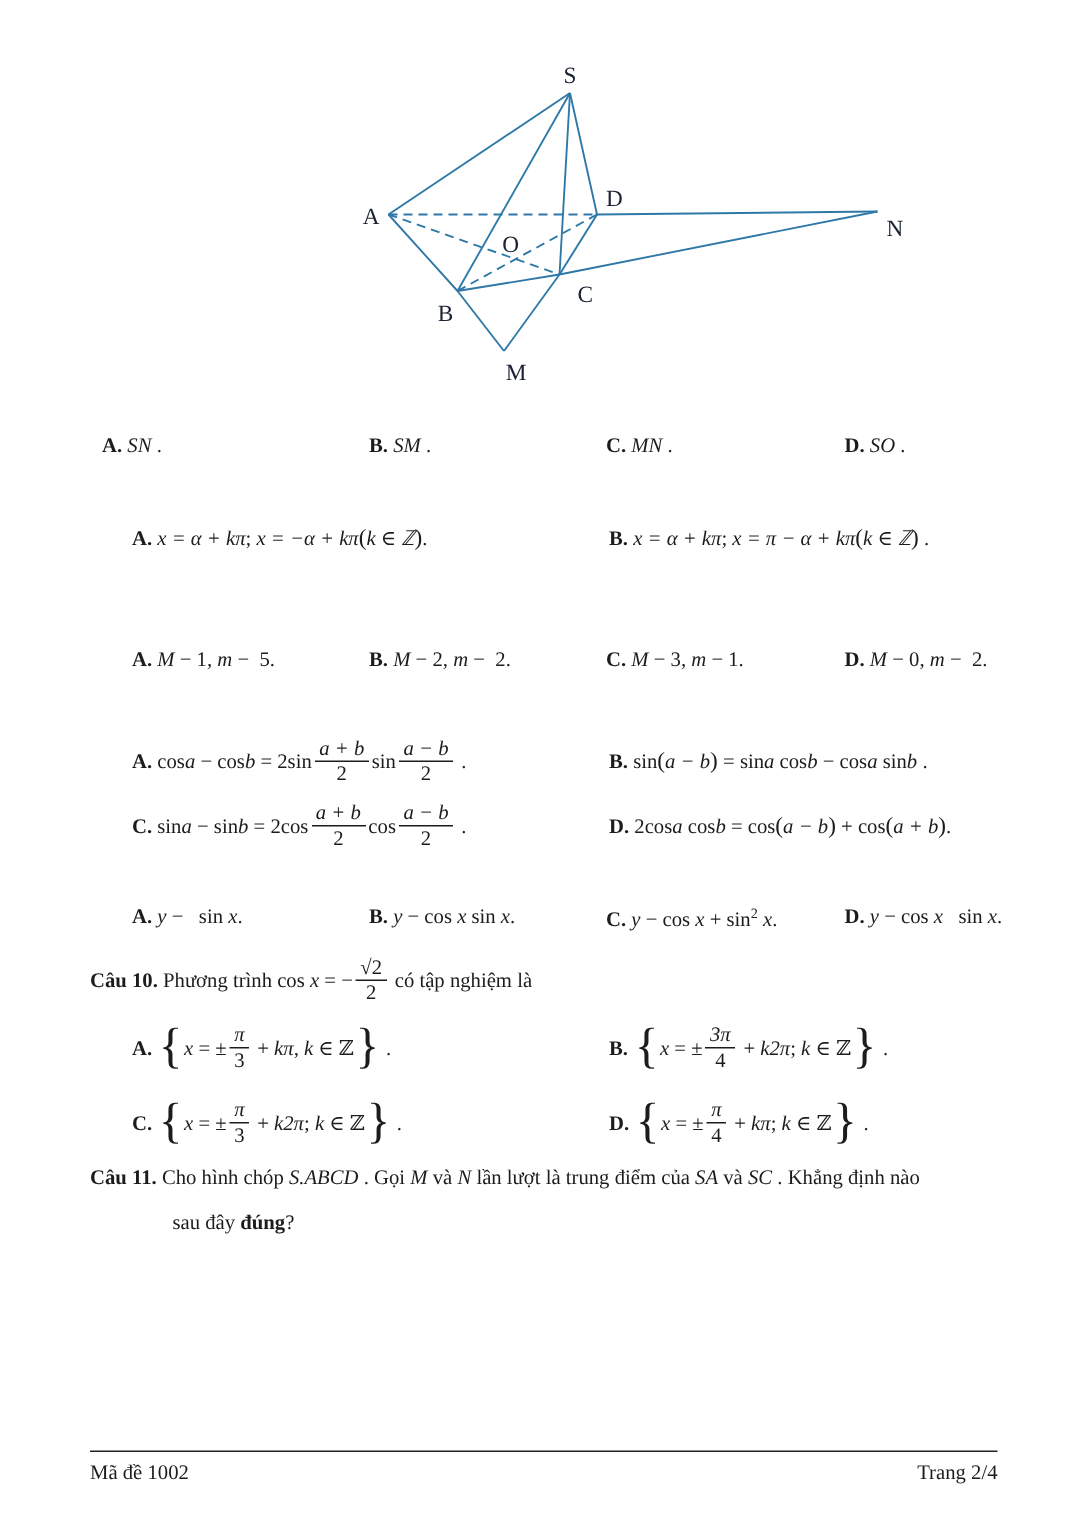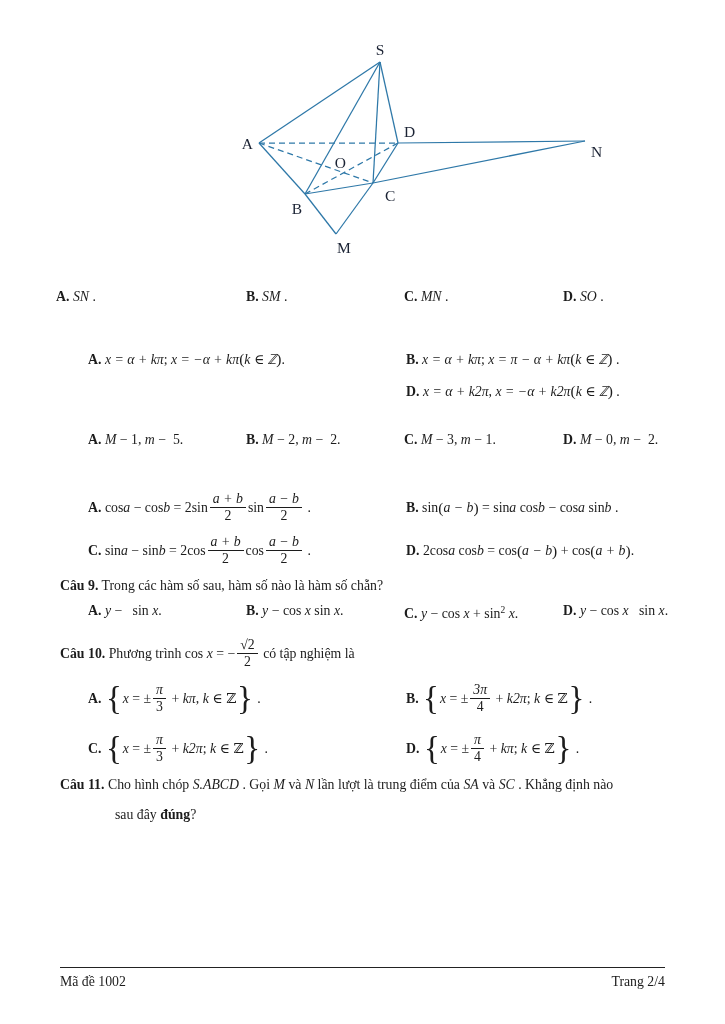--- a/index.html
+++ b/index.html
@@ -55,28 +55,27 @@
       <text class="flbl" x="253" y="149" text-anchor="end">A</text>
       <text class="flbl" x="297" y="214" text-anchor="middle">B</text>
       <text class="flbl" x="385" y="201" text-anchor="start">C</text>
       <text class="flbl" x="404" y="137" text-anchor="start">D</text>
       <text class="flbl" x="591" y="157" text-anchor="start">N</text>
       <text class="flbl" x="344" y="253" text-anchor="middle">M</text>
       <text class="flbl" x="346" y="168" text-anchor="end">O</text>
     </g>
   </svg>
 
-  <div class="run-line" style="left:56px;top:288px"><span class="b">A. </span><span class="i">SN</span><span> .</span></div>
+  <div class="run-line" style="left:68px;top:288px"><span class="b">A. </span><span class="i">SN</span><span> .</span></div>
   <div class="run-line" style="left:246px;top:288px"><span class="b">B. </span><span class="i">SM</span><span> .</span></div>
   <div class="run-line" style="left:404px;top:288px"><span class="b">C. </span><span class="i">MN</span><span> .</span></div>
   <div class="run-line" style="left:563px;top:288px"><span class="b">D. </span><span class="i">SO</span><span> .</span></div>
 
   <div class="run-line" style="left:406px;top:350px"><span class="b">B. </span><span class="i">x = α + kπ</span><span>; </span><span class="i">x = π − α + kπ</span><span class="lp">(</span><span class="i">k ∈ ℤ</span><span class="lp">)</span><span> .</span></div>
   <div class="run-line" style="left:88px;top:350px"><span class="b">A. </span><span class="i">x = α + kπ</span><span>; </span><span class="i">x = −α + kπ</span><span class="lp">(</span><span class="i">k ∈ ℤ</span><span class="lp">)</span><span>.</span></div>
-  <div class="run-line" style="left:406px;top:382px"><span class="b">D. </span><span class="i">x = α + k2π</span><span>, </span><span class="i">x = −α + k2π</span><span class="lp">(</span><span class="i">k ∈ ℤ</span><span class="lp">)</span><span> .</span></div>
 
   <div class="run-line" style="left:88px;top:431px"><span class="b">A. </span><span class="i">M</span><span> − 1, </span><span class="i">m</span><span> −&nbsp;&nbsp;5.</span></div>
   <div class="run-line" style="left:246px;top:431px"><span class="b">B. </span><span class="i">M</span><span> − 2, </span><span class="i">m</span><span> −&nbsp;&nbsp;2.</span></div>
   <div class="run-line" style="left:404px;top:431px"><span class="b">C. </span><span class="i">M</span><span> − 3, </span><span class="i">m</span><span> − 1.</span></div>
   <div class="run-line" style="left:563px;top:431px"><span class="b">D. </span><span class="i">M</span><span> − 0, </span><span class="i">m</span><span> −&nbsp;&nbsp;2.</span></div>
 
   <div class="run-line flexrow" style="left:88px;top:486px;height:42px">
       <span class="b">A. </span>
       <span>cos</span>
       <span class="i">a</span>
@@ -126,21 +125,20 @@
       <span class="lp">(</span>
       <span class="i">a − b</span>
       <span class="lp">)</span>
       <span> + cos</span>
       <span class="lp">(</span>
       <span class="i">a + b</span>
       <span class="lp">)</span>
       <span>.</span>
     </div>
 
-  <div class="run-line" style="left:60px;top:577px"><span class="b">Câu 9.</span><span> Trong các hàm số sau, hàm số nào là hàm số chẵn?</span></div>
   <div class="run-line" style="left:88px;top:602px"><span class="b">A. </span><span class="i">y</span><span> −&nbsp;&nbsp;&nbsp;sin </span><span class="i">x</span><span>.</span></div>
   <div class="run-line" style="left:246px;top:602px"><span class="b">B. </span><span class="i">y</span><span> − cos </span><span class="i">x</span><span> sin </span><span class="i">x</span><span>.</span></div>
   <div class="run-line" style="left:404px;top:602px"><span class="b">C. </span><span class="i">y</span><span> − cos </span><span class="i">x</span><span> + sin</span><span class="sup">2</span><span> </span><span class="i">x</span><span>.</span></div>
   <div class="run-line" style="left:563px;top:602px"><span class="b">D. </span><span class="i">y</span><span> − cos </span><span class="i">x</span><span>&nbsp;&nbsp;&nbsp;sin </span><span class="i">x</span><span>.</span></div>
 
   <div class="run-line flexrow" style="left:60px;top:633px;height:40px">
       <span class="b">Câu 10.</span>
       <span> Phương trình cos </span>
       <span class="i">x</span>
       <span> = −</span>

